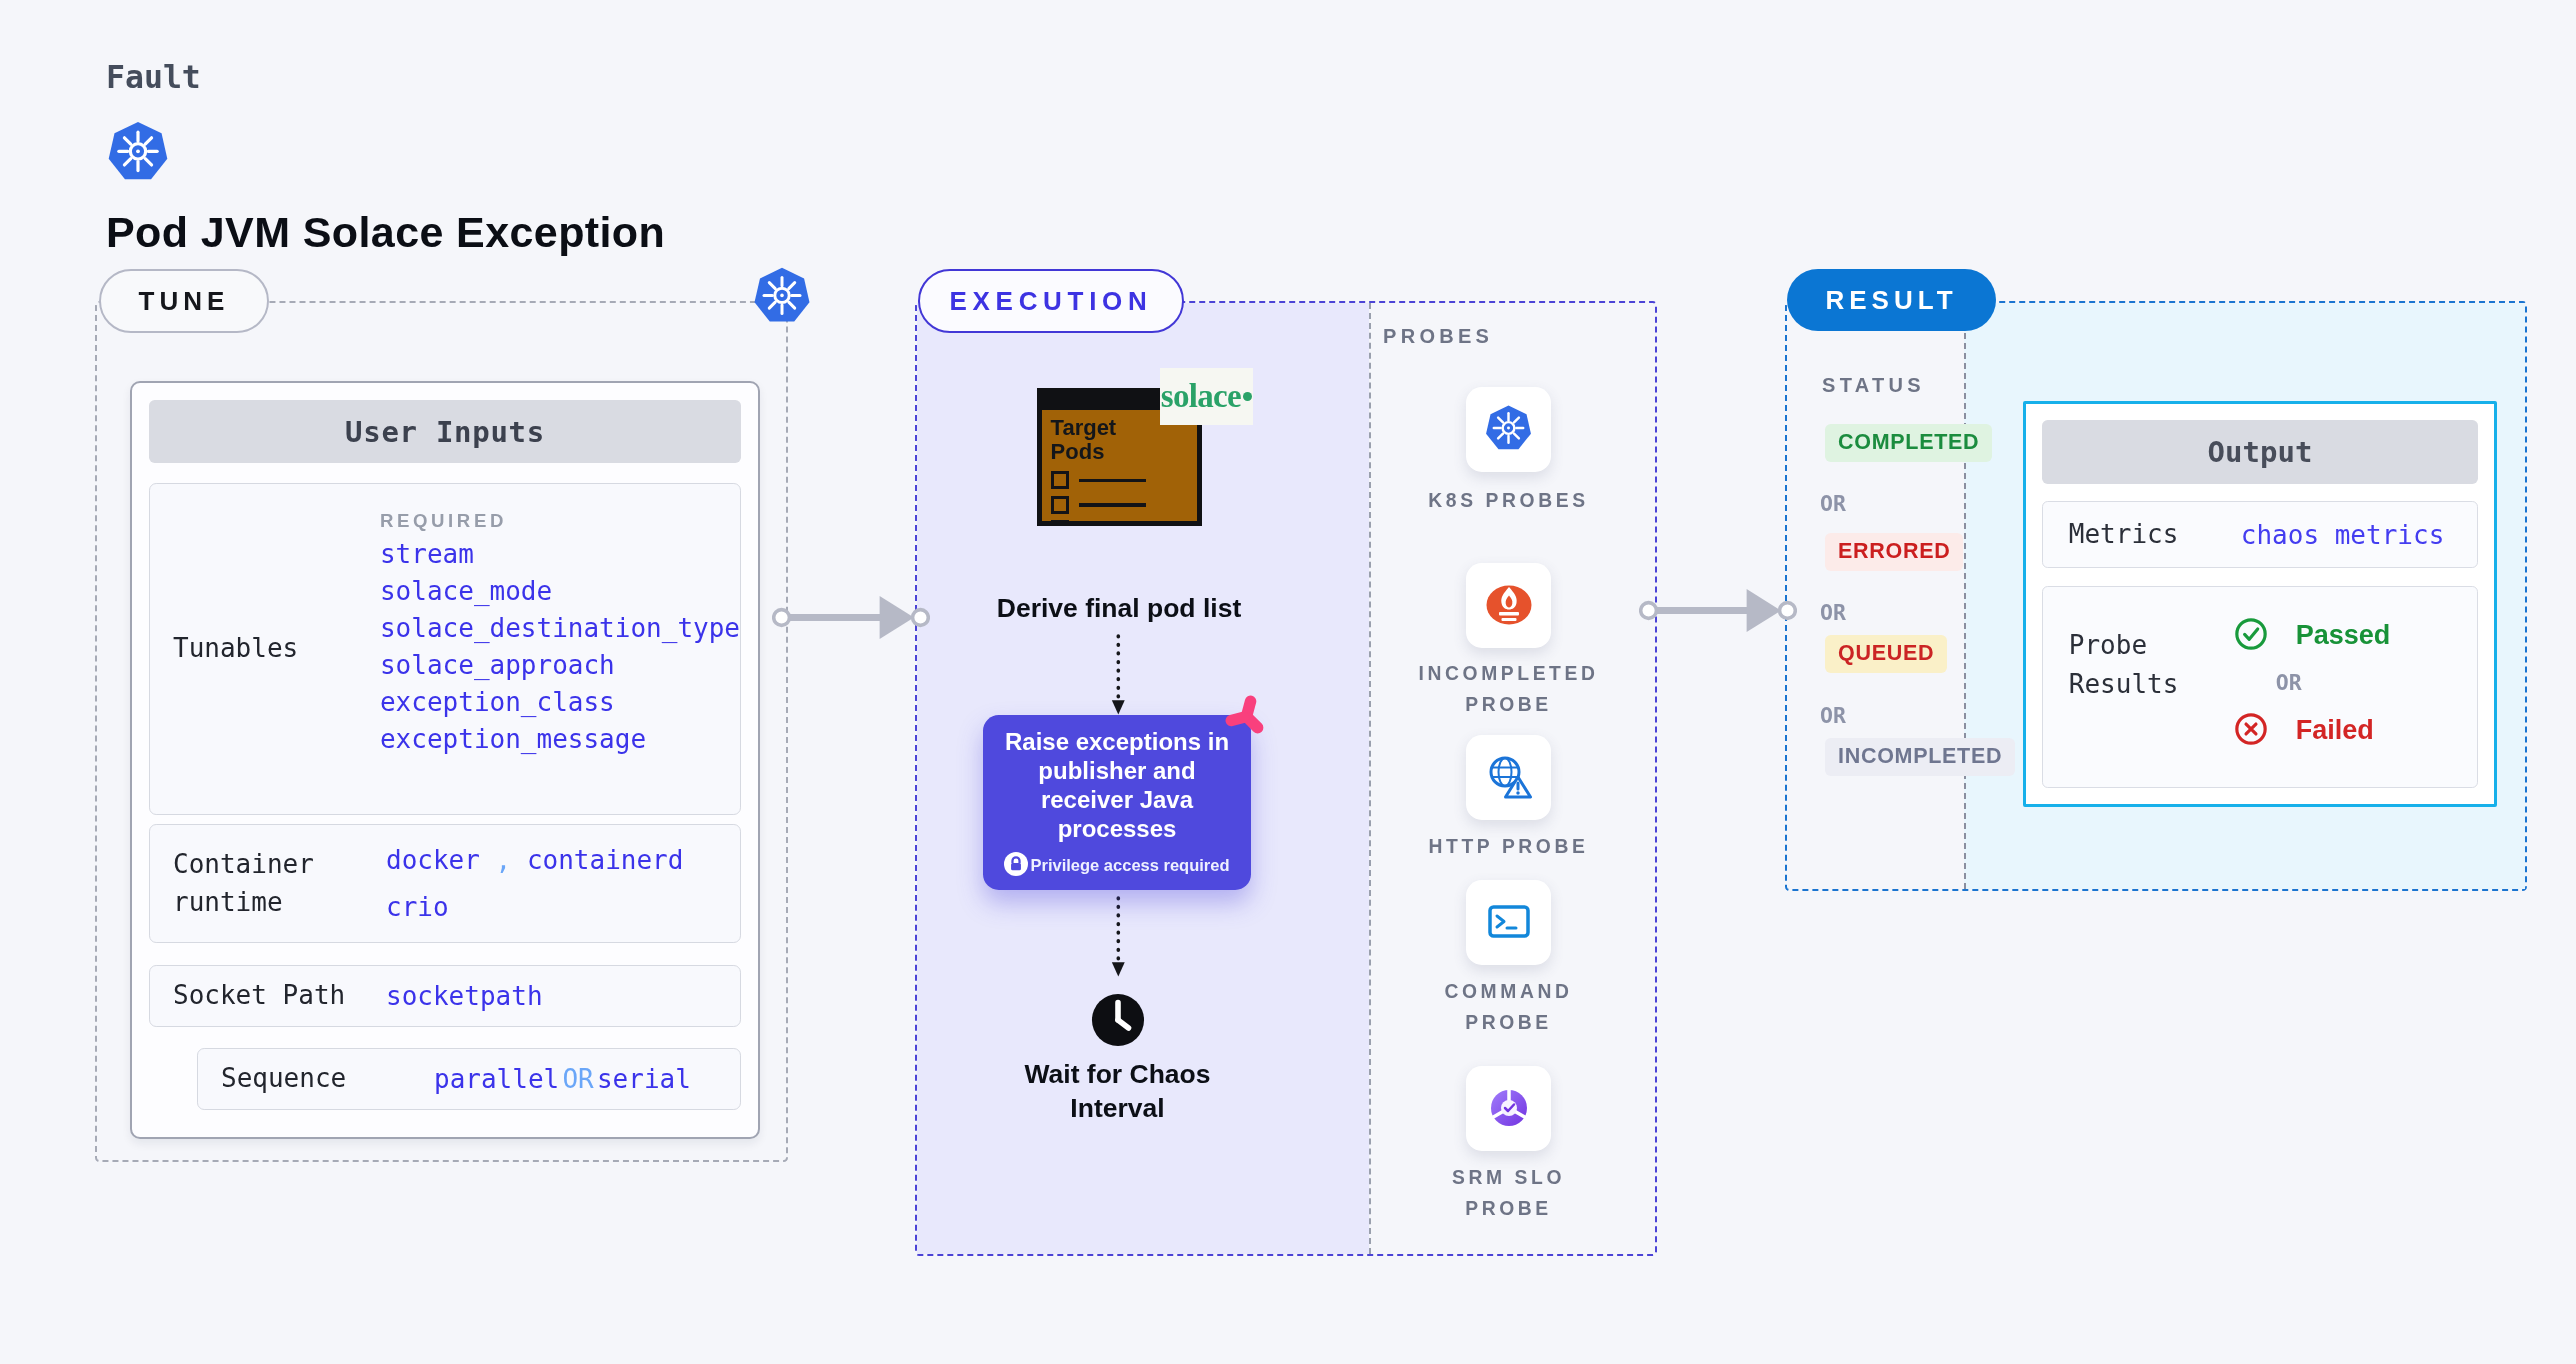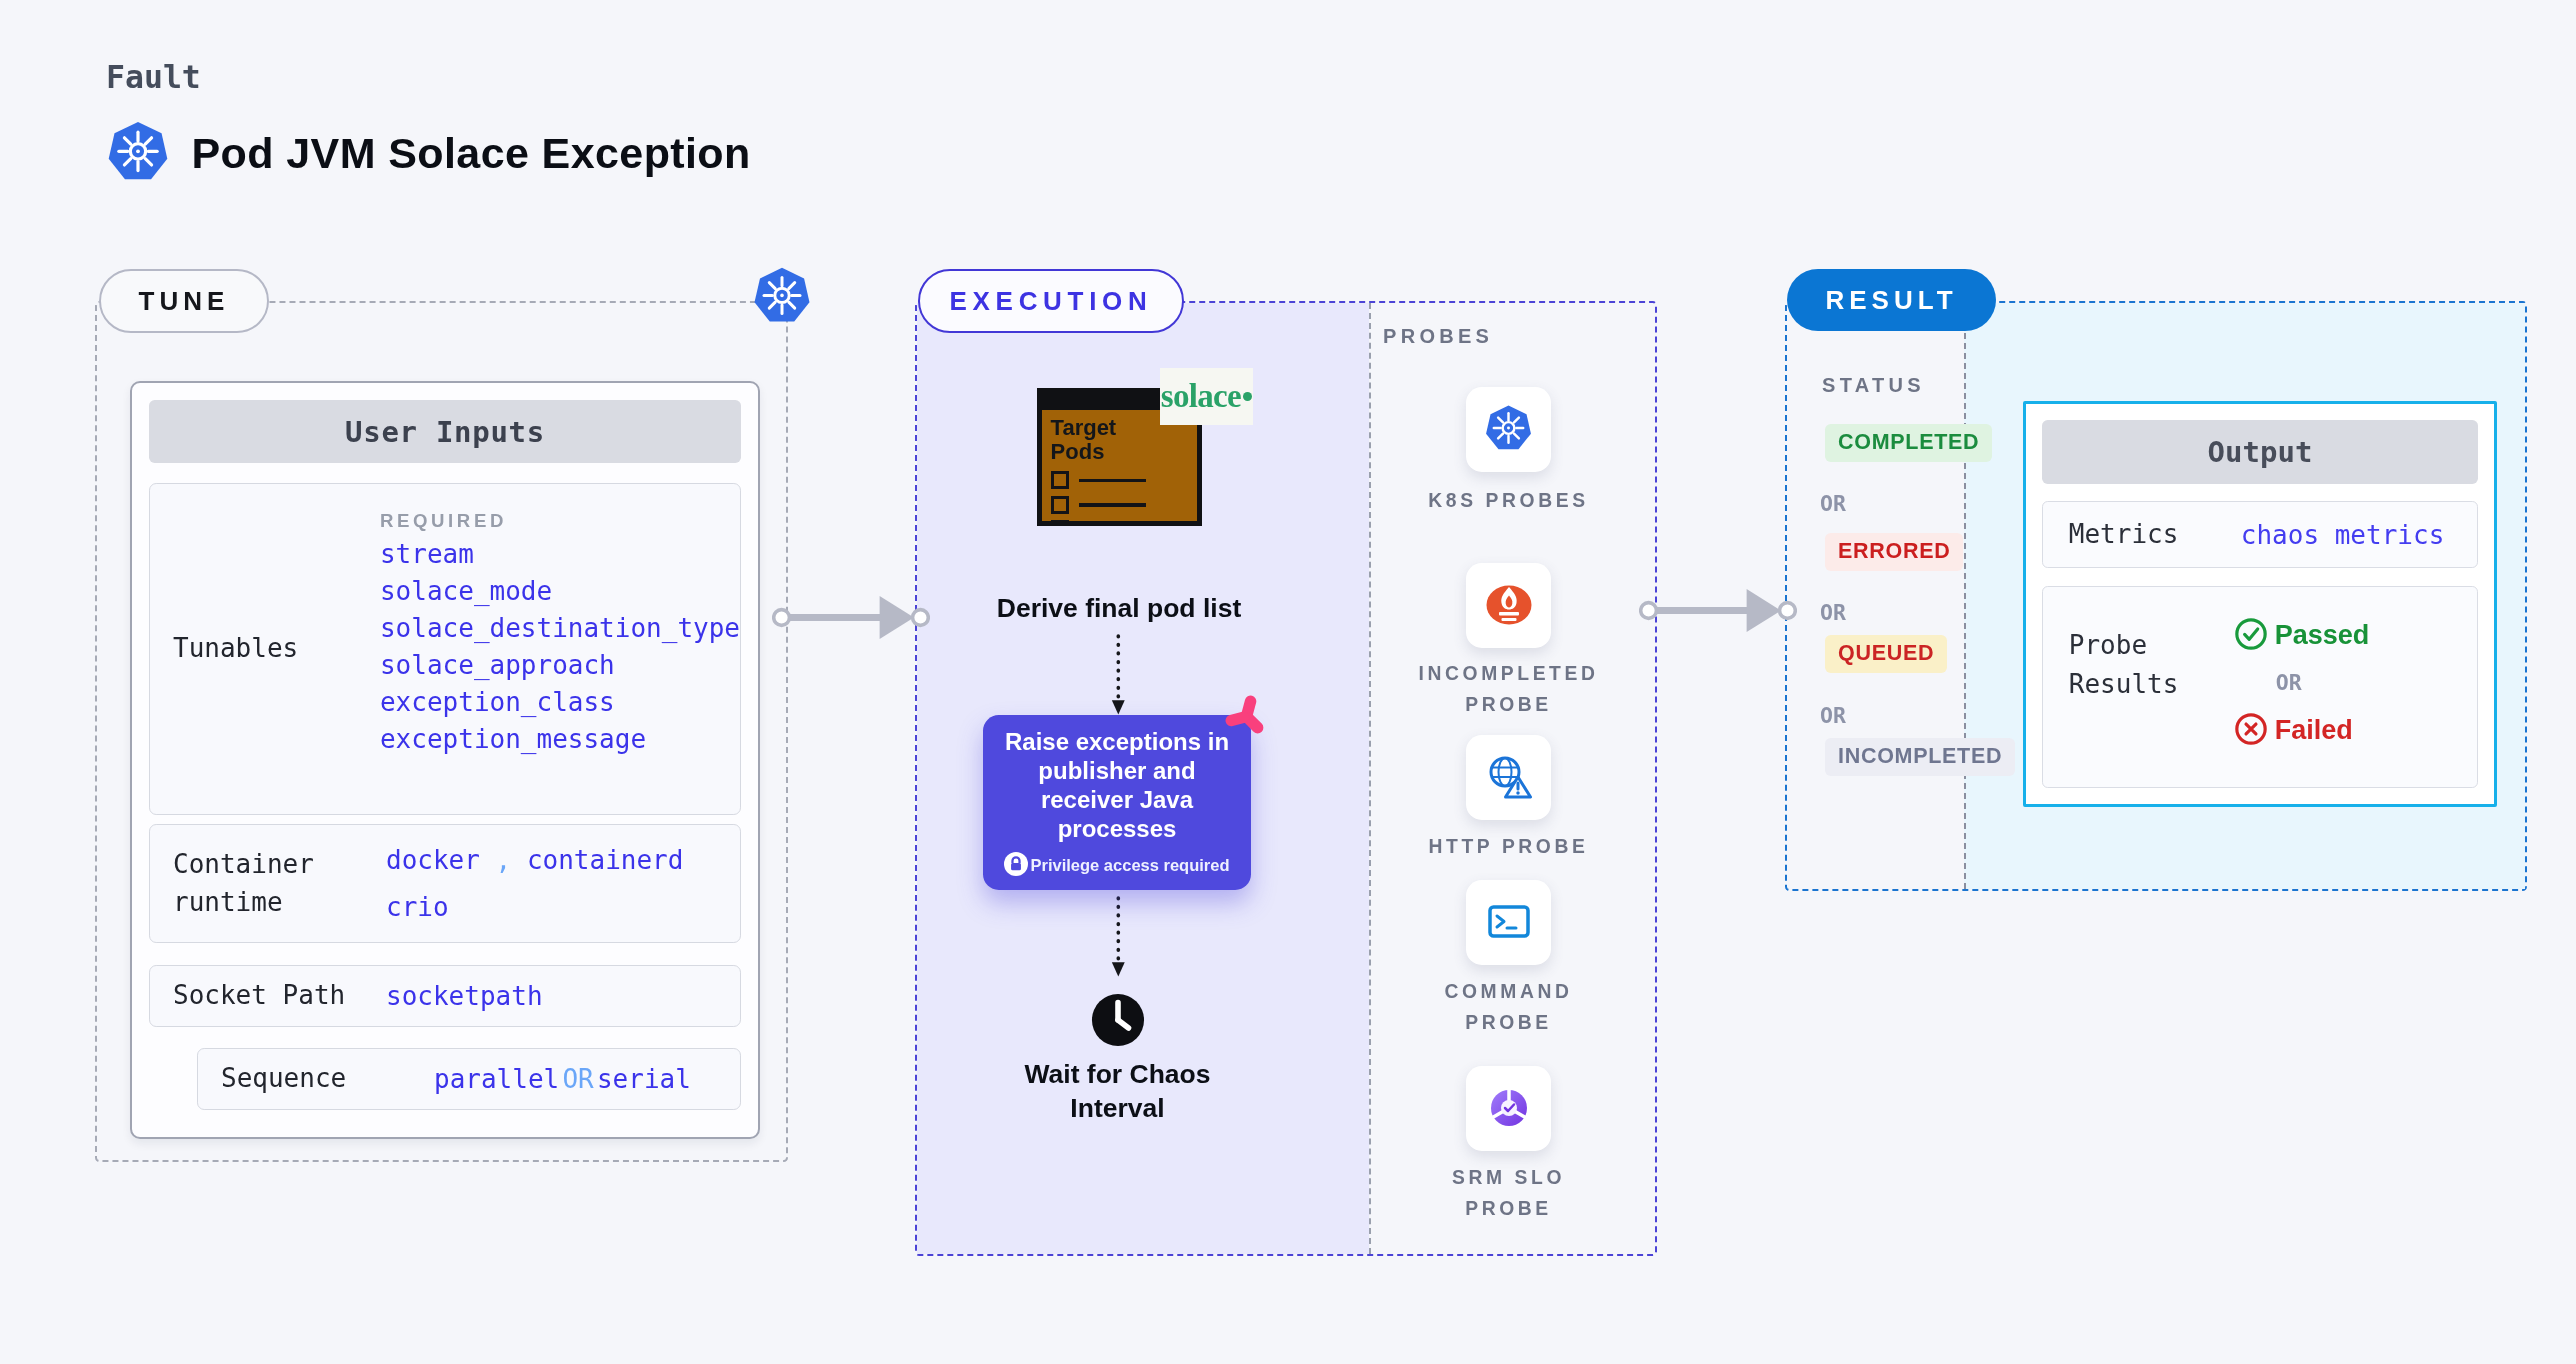--- a/index.html
+++ b/index.html
@@ -5,21 +5,21 @@
   html,body{margin:0;padding:0;}
   body{background:#eef0f4;}
   .stage{
     position:relative;width:2576px;height:1365px;background:#f5f6fa;
     font-family:"Liberation Sans",sans-serif;overflow:hidden;
   }
   .abs{position:absolute;}
 
   
   .eyebrow{left:106px;top:59px;font-family:"DejaVu Sans Mono",monospace;font-size:31.5px;color:#454d5c;font-weight:700;}
-  .title-row{left:106px;top:120px;display:flex;align-items:center;gap:21.5px;}
+  .title-row{left:106px;top:120px;display:flex;gap:21.5px;flex-direction:column;}
   .page-title{font-size:43px;font-weight:800;color:#0b0e15;letter-spacing:0.4px;}
 
   
   .pill{display:flex;align-items:center;justify-content:center;border-radius:34px;font-weight:800;font-size:26px;letter-spacing:5px;z-index:5;}
   .pill-tune{left:99px;top:269px;width:166px;height:60px;background:#f8f9fb;border:2.9px solid #b5b8c6;color:#15171c;}
   .pill-exec{left:918px;top:269px;width:262px;height:60px;background:#fbfbff;border:2.9px solid #4237d6;color:#3d33e2;letter-spacing:5.7px;}
   .pill-result{left:1787px;top:269px;width:209px;height:62px;background:#0b76d3;color:#ffffff;}
 
   
   .tune-box{left:95px;top:301px;width:689px;height:857px;border:2.1px dashed #a6aab6;border-radius:4.3px;}
@@ -95,21 +95,21 @@
 
   .output-card{left:2023px;top:401px;width:468px;height:400px;background:#ffffff;border:3.6px solid #16b0ea;border-radius:2px;z-index:2;}
   .output-header{position:absolute;left:15.8px;top:15.8px;right:15.8px;height:64px;background:#d9dbe2;border-radius:5.7px;display:flex;align-items:center;justify-content:center;font-family:"DejaVu Sans Mono",monospace;font-size:29px;font-weight:700;color:#484d5a;}
   .orow{position:absolute;left:15.8px;right:15.8px;background:#fafbfe;border:1.4px solid #dadde5;border-radius:5.7px;box-sizing:border-box;}
   .orow-metrics{top:97px;height:67px;display:flex;align-items:center;}
   .orow-probe{top:182px;height:202px;}
   .olabel{font-family:"DejaVu Sans Mono",monospace;font-size:26px;color:#2b2f39;padding-left:26px;width:172px;box-sizing:content-box;line-height:1.5;}
   .ovalue{font-family:"DejaVu Sans Mono",monospace;font-size:26px;color:#443df0;}
   .probe-label-col{position:absolute;left:26px;top:39px;width:158px;font-family:"DejaVu Sans Mono",monospace;font-size:26px;color:#2b2f39;line-height:1.5;}
   .probe-val-col{position:absolute;left:191px;top:30px;display:flex;flex-direction:column;gap:17px;}
-  .pv-row{display:flex;align-items:center;gap:7px;}
+  .pv-row{display:flex;align-items:center;gap:28px;}
   .passed{font-size:27px;font-weight:800;color:#189238;}
   .failed{font-size:27px;font-weight:800;color:#d32525;}
   .or-output{margin-left:42px;font-family:"DejaVu Sans Mono",monospace;font-size:21.5px;font-weight:600;color:#8d93a8;}
 </style>
 </head>
 <body>
 
 <div class="stage">
 
   <div class="abs eyebrow">Fault</div>

